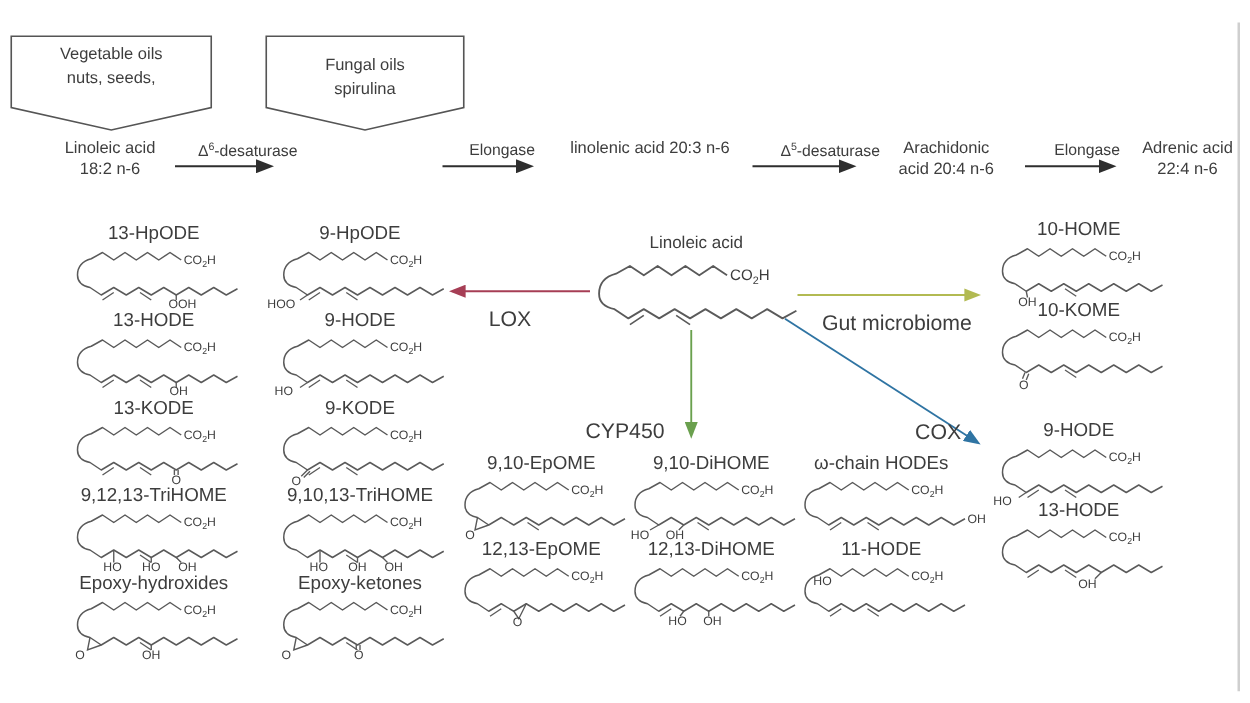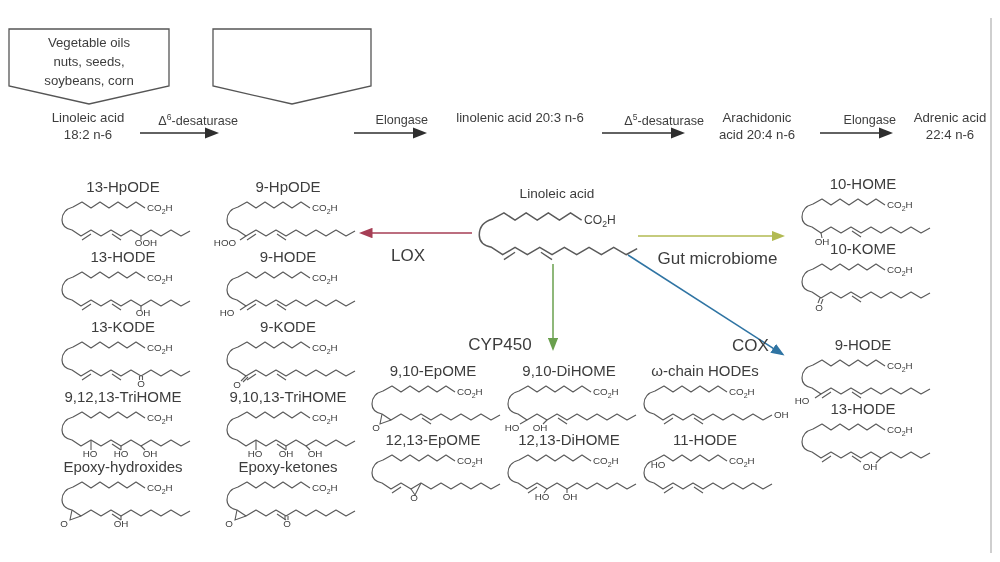--- a/index.html
+++ b/index.html
@@ -43,28 +43,31 @@
     </defs>
   </svg>
 
   <div class="srcbox" style="left:8px;top:28px;width:162px;height:78px">
     <svg width="162" height="78" viewBox="0 0 162 78">
       <polygon points="1,1 161,1 161,58 81,76 1,58" fill="#ffffff" stroke="#555555" stroke-width="1.3"></polygon>
     </svg>
     <div class="txt" style="padding-top:5px">
       <div>Vegetable oils</div>
       <div>nuts, seeds,</div>
-      <div>soybeans, corn</div>
     </div>
   </div>
 
   <div class="srcbox" style="left:212px;top:28px;width:160px;height:78px">
     <svg width="160" height="78" viewBox="0 0 160 78">
       <polygon points="1,1 159,1 159,58 80,76 1,58" fill="#ffffff" stroke="#555555" stroke-width="1.3"></polygon>
     </svg>
+    <div class="txt" style="padding-top:14px">
+      <div>Fungal oils</div>
+      <div>spirulina</div>
+    </div>
   </div>
 
   <div class="cmp" style="left:28px;top:109px;width:120px">
     <div>Linoleic acid</div>
     <div>18:2 n-6</div>
   </div>
   <div class="enz" style="left:122px;top:112px;width:116px">
     <span>Δ</span><sup>6</sup><span>-desaturase</span>
   </div>
   <div class="enz" style="left:352px;top:113px;width:76px">

